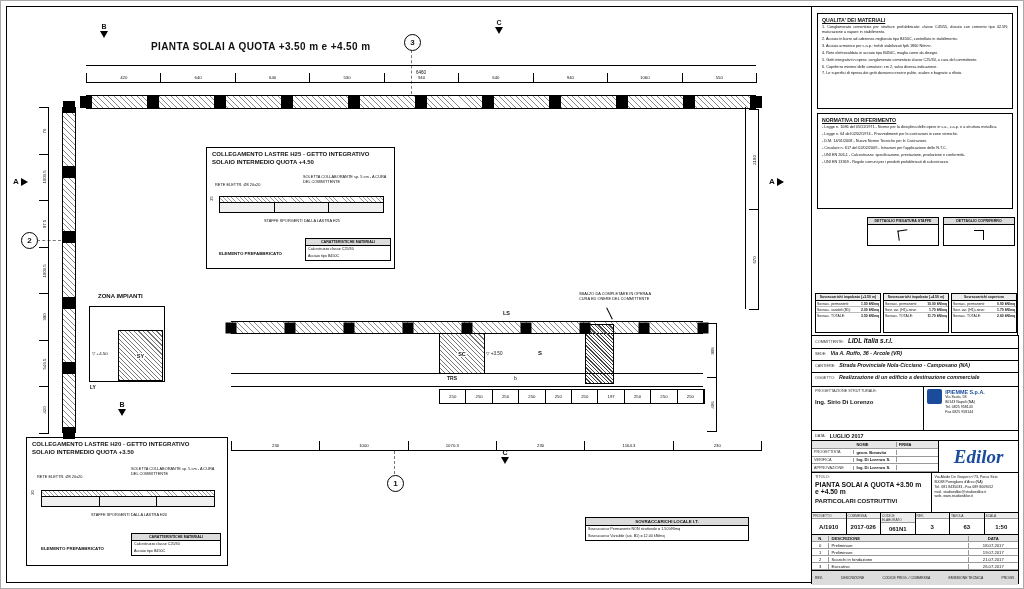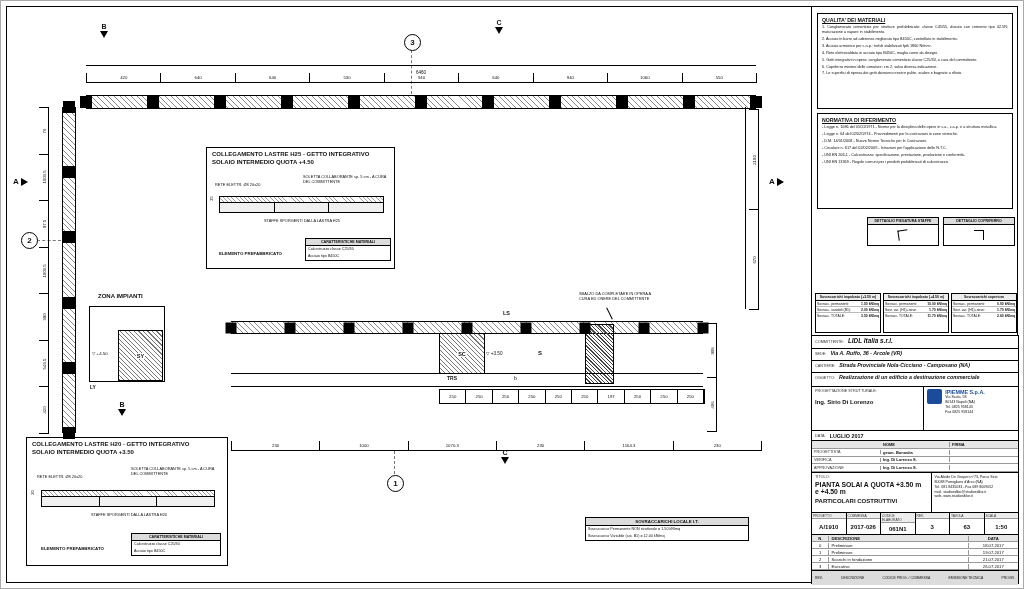--- a/index.html
+++ b/index.html
@@ -89,20 +89,21 @@
   .rev-head{background:#e6e6e6;font-weight:bold;}
   #tb-footer{display:flex;background:#dcdcdc;align-items:center;justify-content:space-between;padding:0 3px;font-size:3.4px;flex:1;}
   #loads-note{position:absolute;border:1px solid #000;background:#fff;}
 </style>
 </head>
 <body>
 
 <div class="sheet">
   <div class="frame"></div>
 
+  <div class="abs b" style="left:150px;top:40px;font-size:10px;letter-spacing:.4px">PIANTA SOLAI A QUOTA +3.50 m e +4.50 m</div>
 
   <div class="gmark" style="left:403px;top:33px">3</div>
   <div class="dash-v" style="left:410px;top:49px;height:44px"></div>
   <div class="gmark" style="left:20px;top:231px">2</div>
   <div class="dash-h" style="left:36px;top:239px;width:24px"></div>
   <div class="gmark" style="left:386px;top:474px">1</div>
   <div class="dash-v" style="left:393px;top:450px;height:23px"></div>
 
   <div class="sflag" style="left:99px;top:22px">
     <span>B</span>
@@ -505,20 +506,23 @@
             <span class="lbl">VERIFICA</span>
             <span class="b">Ing. Di Lorenzo S.</span>
             <span></span>
           </div>
           <div class="roles-row">
             <span class="lbl">APPROVAZIONE</span>
             <span class="b">Ing. Di Lorenzo S.</span>
             <span></span>
           </div>
         </div>
+      <div class="edilor-wrap">
+        <span class="edilor-brand">Edilor</span>
+      </div>
     </div>
     <div class="tbrow" style="height:40px">
       <div style="flex:1.4;padding:2px 3px">
         <div class="lbl">TITOLO:</div>
         <div class="b" style="font-size:6.8px;margin-top:2px">PIANTA SOLAI A QUOTA +3.50 m</div>
         <div class="b" style="font-size:6.8px">e +4.50 m</div>
         <div class="b" style="font-size:6px;margin-top:3px">PARTICOLARI COSTRUTTIVI</div>
       </div>
       <div style="flex:1;border-left:1px solid #000;padding:2px 3px">
         <div>

